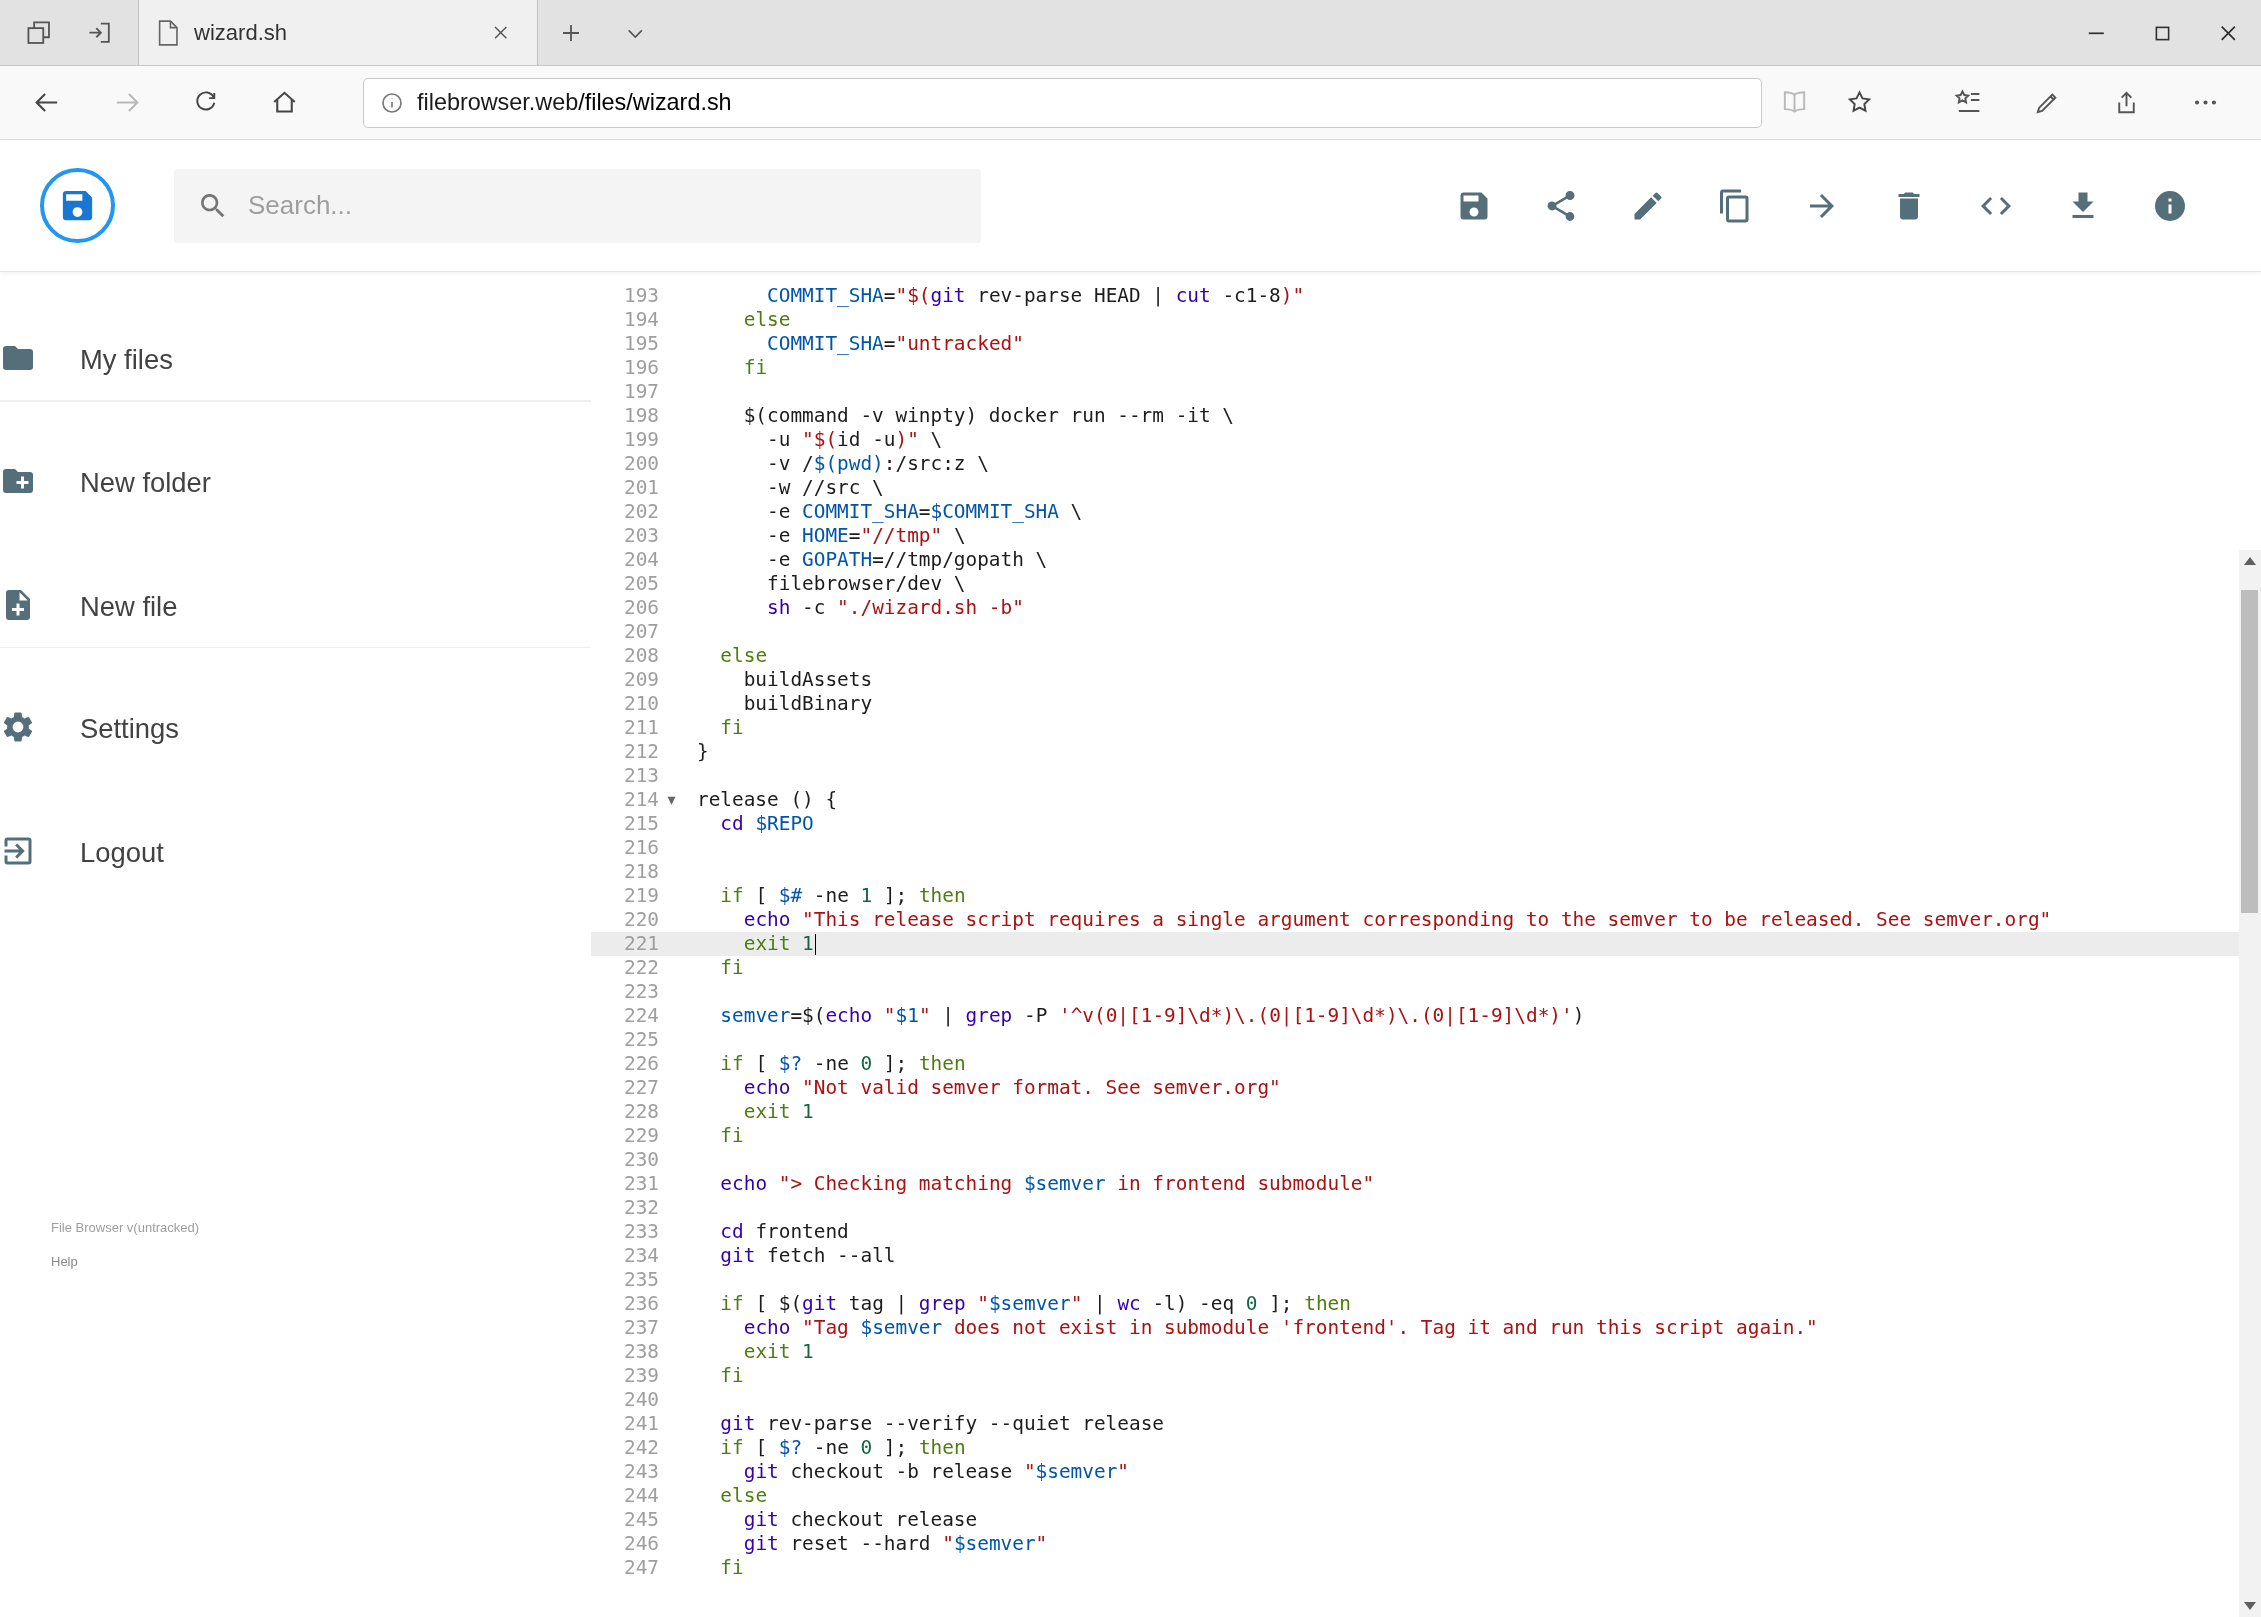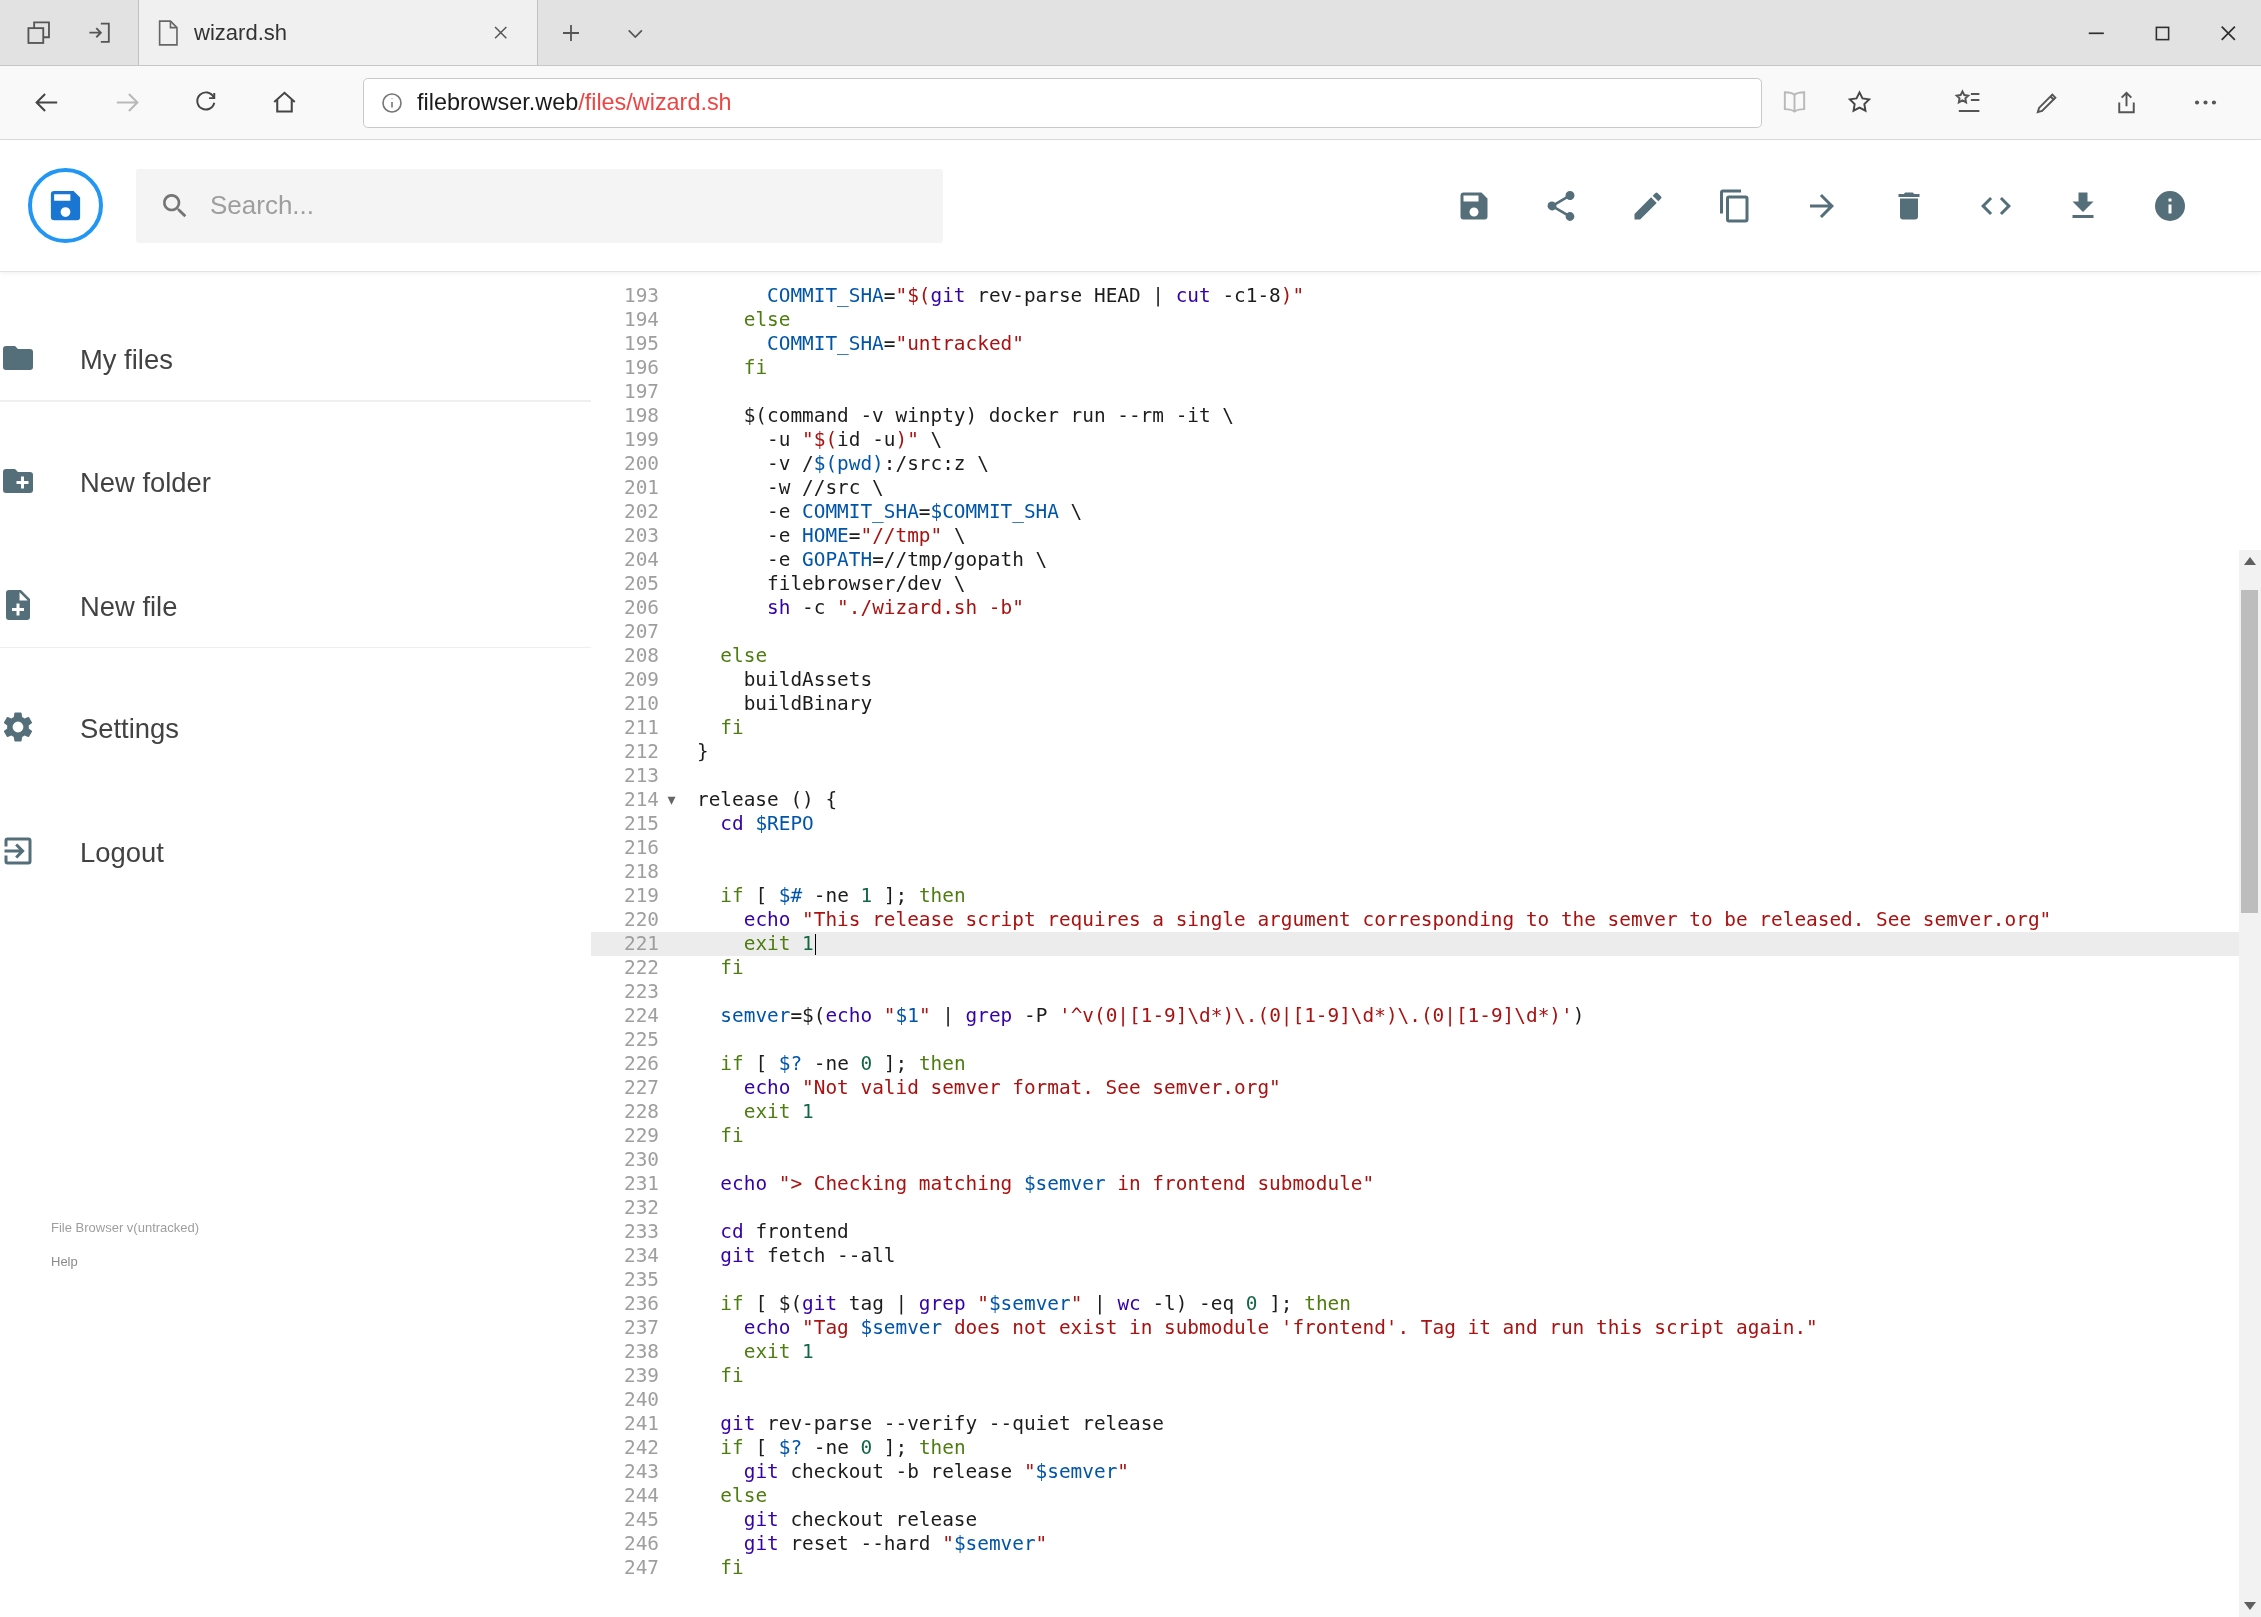--- a/index.html
+++ b/index.html
@@ -26,29 +26,29 @@
   
   .urlrow { height:74px; background:#f9f9f9; border-bottom:0.8px solid #dadada;
             display:flex; align-items:center; padding-left:8px; }
   .nav-btn { width:79px; height:65px; color:#454545; }
   .nav-btn.disabled { color:#b9b9b9; }
   .addressbar { margin-left:39px; width:1399px; height:50px; background:#fff;
                 border:1.6px solid #c9c9c9; border-radius:4.8px; display:flex;
                 align-items:center; padding:0 16px; gap:13px; }
   .url-text { font-size:23.4px; white-space:nowrap; }
   .url-domain { color:#1a1a1a; }
-  .url-path { color:#ef4444; }
+  .url-path { color:#000000; }
   .after-addr { width:65px; height:65px; }
   .fav-group { margin-left:auto; margin-right:16px; display:flex; }
   .fav-group .icon-btn { width:79px; height:65px; }
 
   
   .appheader { height:132px; background:#fff; border-bottom:0.8px solid #e3e3e3;
                box-shadow:0 2.4px 4.8px rgba(0,0,0,.06); display:flex; align-items:center;
-               padding-left:28px; position:relative; z-index:2; }
+               padding-left:40px; position:relative; z-index:2;gap:26px; }
   .logo { width:75px; height:75px; border-radius:50%; border:4.8px solid #2196f3;
           display:flex; align-items:center; justify-content:center; background:#fff; flex:none; }
   .searchbox { margin-left:33px; width:807px; height:74px; background:#f4f4f4;
                border-radius:3.2px; display:flex; align-items:center; padding:0 22.6px; gap:19.4px; }
   .searchbox input { flex:1; border:none; background:transparent; outline:none;
                      font-size:26px; color:#333; font-family:"Liberation Sans",sans-serif; }
   .searchbox input::placeholder { color:#9e9e9e; }
   .toolbar { margin-left:auto; display:flex; padding-right:48px; }
   .toolbar .icon-btn { width:87px; height:89px; color:#546e7a; }
 

